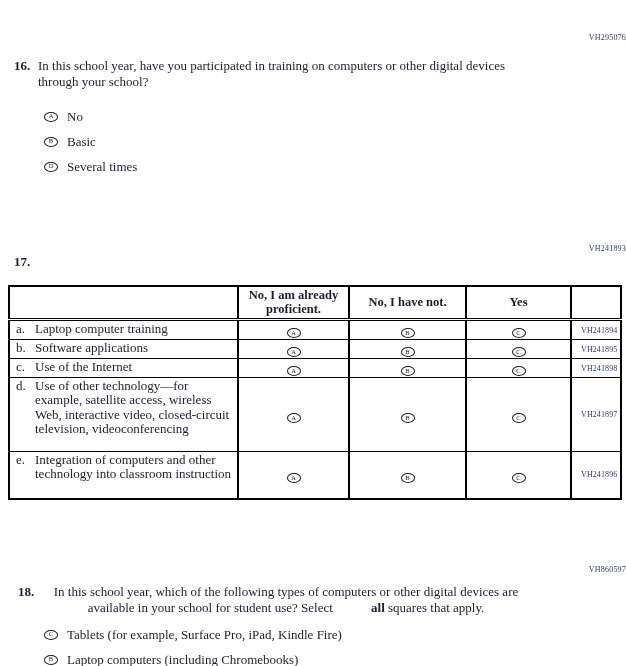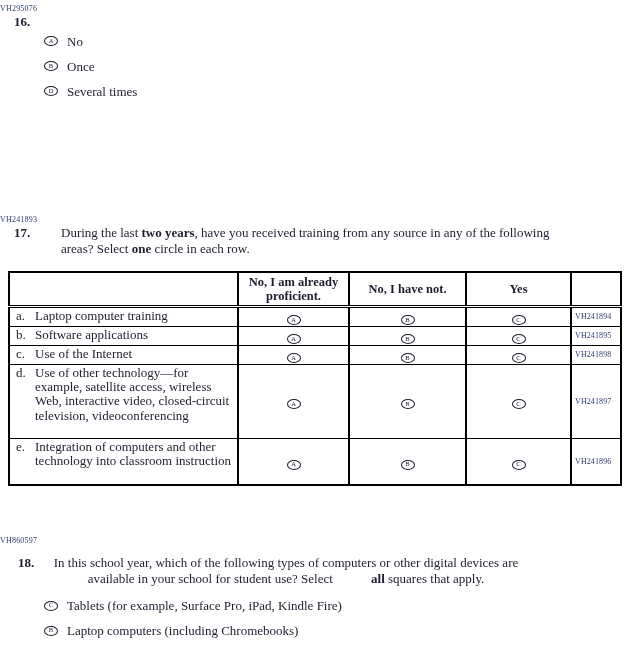--- a/index.html
+++ b/index.html
@@ -12,46 +12,48 @@
     font-family: "Liberation Serif", serif;
     color: #1d1d2e;
     overflow: hidden;
   }
   .sec { position: absolute; left: 0; width: 626px; }
   #sec16 { top: 4px; }
   #sec17 { top: 215px; }
   #sec18 { top: 536px; }
 
   .vcode {
+    text-align: right;
     font-size: 8px;
     line-height: 10px;
     color: #2f3a6d;
     letter-spacing: 0.2px;
+    margin-top: 29px;
   }
   .qrow {
     display: flex;
     padding-left: 14px;
   }
-  #sec16 .qrow { margin-top: 0; }
-  #sec17 .qrow { margin-top: 0px; gap: 23px; }
+  #sec16 .qrow { margin-top: 15px; }
+  #sec17 .qrow { margin-top: 0px; }
   #sec18 .qrow { margin-top: 9px; text-align: center; }
   .qnum {
     width: 24px;
     flex: 0 0 24px;
     font-weight: bold;
     font-size: 13px;
     line-height: 15.5px;
   }
   .qtext {
     width: 496px;
     font-size: 13px;
     line-height: 15.5px;
   }
   .opts { padding-left: 44px; }
-  #sec16 .opts { margin-top: 4px; }
+  #sec16 .opts { margin-top: 20px; }
   #sec18 .opts { margin-top: 12px; }
   .opt {
     display: flex;
     align-items: center;
     margin-bottom: 10px;
     height: 15px;
   }
   .oval {
     display: inline-flex;
     align-items: center;
@@ -103,58 +105,58 @@
     line-height: 14.4px;
     padding: 1px 3px 1px 25px;
   }
   td.lbl .ltr { position: absolute; left: 6px; top: 1px; }
   td.ov { text-align: center; vertical-align: middle; }
   td.codecell {
     font-size: 8px;
     color: #2f3a6d;
     vertical-align: middle;
     text-align: left;
-    padding-left: 3px;
+    padding-left: 9px;
     letter-spacing: 0.1px;
   }
   tr.r-short { height: 18px; }
   tr.r-tall { height: 74px; }
   tr.r-mid { height: 47px; }
 </style>
 </head>
 <body>
 
 <div class="page">
 
   <div class="sec" id="sec16">
     <div class="vcode">VH295076</div>
     <div class="qrow">
       <div class="qnum">16.</div>
+      <div class="qtext"><span>In this school year, have you participated in training on computers or other digital devices through your school?</span></div>
     </div>
     <div class="opts">
       <div class="opt">
         <span class="oval">A</span>
         <span class="lab">No</span>
       </div>
       <div class="opt">
         <span class="oval">B</span>
-        <span class="lab">Once</span>
+        <span class="lab">Basic</span>
       </div>
       <div class="opt">
         <span class="oval">D</span>
         <span class="lab">Several times</span>
       </div>
     </div>
   </div>
 
   <div class="sec" id="sec17">
     <div class="vcode">VH241893</div>
     <div class="qrow">
       <div class="qnum">17.</div>
-      <div class="qtext"><span>During the last </span><span style="font-weight: bold;">two years</span><span>, have you received training from any source in any of the following areas? Select </span><span style="font-weight: bold;">one</span><span> circle in each row.</span></div>
     </div>
 
     <table class="resp">
       <colgroup>
         <col style="width:229px">
           <col style="width:111px">
           <col style="width:117px">
           <col style="width:105px">
           <col style="width:50px">
       </colgroup>

